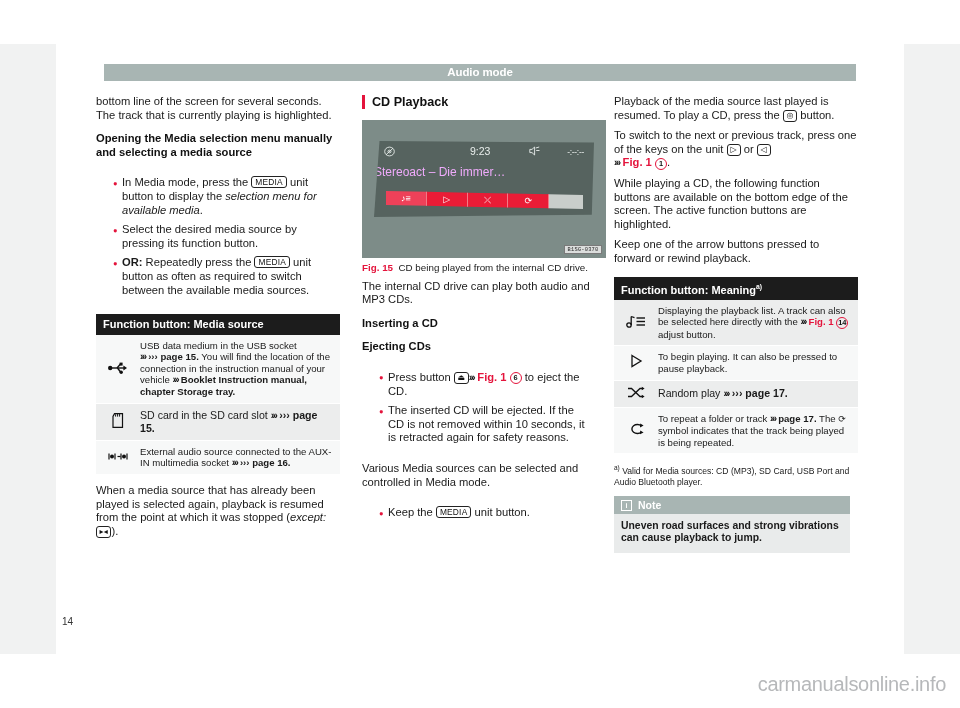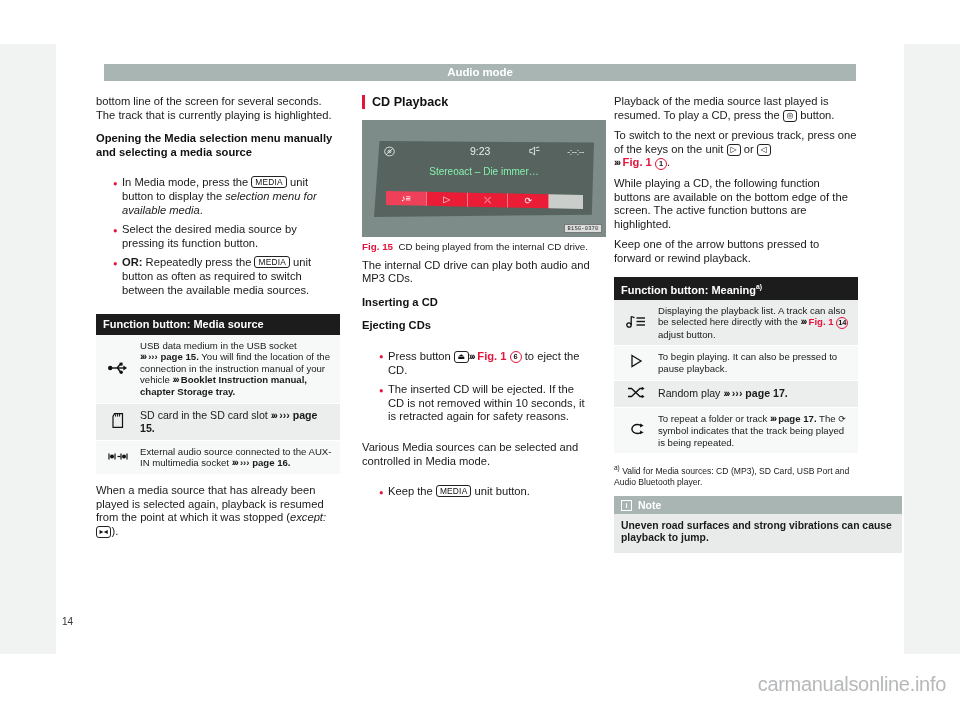--- a/index.html
+++ b/index.html
@@ -167,21 +167,21 @@
     line-height: 11.6px;
     color: #1a1a1a;
     padding: 5px 7px 5px 0;
   }
   .tbl-txt.big { font-size: 10.6px; line-height: 12.6px; }
 
   
   .figure { margin: 3px 0 6px 0; }
   .fig-img {
     position: relative;
-    width: 244px; height: 117px;
+    width: 244px; height: 138px;
     background: #7d8c88;
     overflow: hidden;
   }
   .fig-cap {
     margin-top: 4px;
     font-size: 9.8px;
     line-height: 11.6px;
     color: #1a1a1a;
   }
   .fig-cap .lbl { color: #e4143c; font-weight: bold; }
@@ -201,23 +201,22 @@
     color: #e9eeec;
     font-size: 9.5px;
   }
   .scr-disc { position: absolute; left: 0; top: 0; font-size: 9px; }
   .scr-time { position: absolute; left: 86px; top: -1px; font-size: 10.5px; }
   .scr-mute { position: absolute; left: 145px; top: -0.5px; font-size: 9.5px; }
   .scr-elapsed { position: absolute; right: 2px; top: 1px; font-size: 8.5px; letter-spacing: -0.3px;}
   .scr-track {
     position: absolute;
     left: 0; right: 0; top: 22px;
-    text-align: center;
-    color: #86efac;
-    font-size: 10px;
+    color: #f0abfc;
+    font-size: 12px;
     line-height: 18px;
   }
   .scr-bar {
     position: absolute;
     left: 12px; top: 52px;
     width: 197px; height: 14px;
     display: flex;
     transform: skewY(1.2deg);
   }
   .scr-seg {
@@ -248,21 +247,21 @@
   
   .footnote {
     font-size: 8.6px;
     line-height: 10.4px;
     color: #1a1a1a;
     margin: 6px 0 9px 0;
   }
   .footnote sup { font-size: 6.5px; }
 
   
-  .notebox { width: 288px; margin-top: 2px; }
+  .notebox { width: 236px; margin-top: 2px; }
   .note-head {
     background: #a8b5b3;
     padding: 3.5px 7px;
     display: flex;
     align-items: center;
     gap: 6px;
   }
   .note-ico {
     display: inline-block;
     width: 9px; height: 9px;

